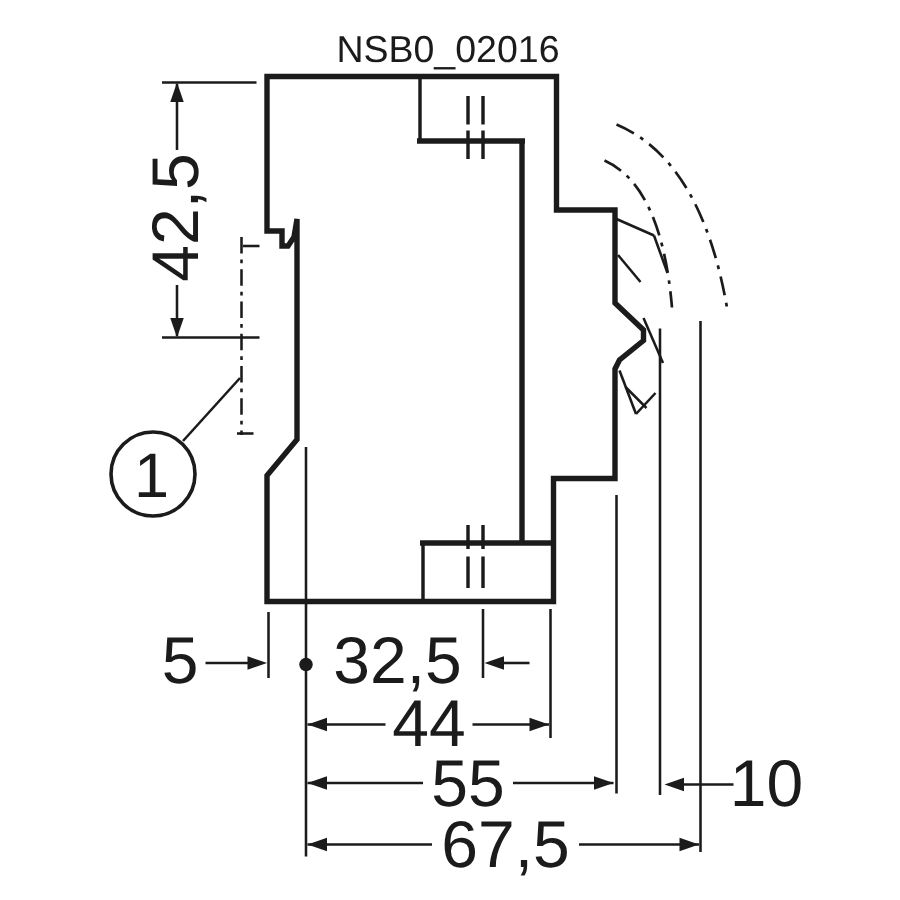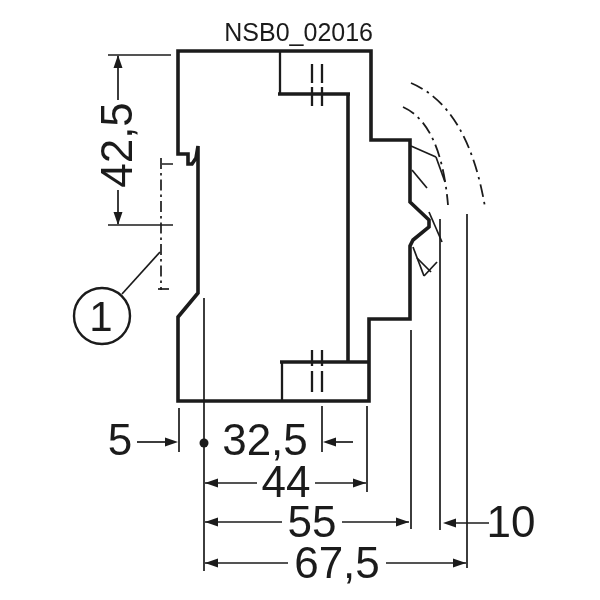--- a/index.html
+++ b/index.html
@@ -1,16 +1,16 @@
 <!DOCTYPE html>
 <html><head>
 <meta charset="utf-8">
 <style>
   html,body{margin:0;padding:0;background:#ffffff;}
-  .stage{position:relative;width:600px;height:600px;background:#ffffff;overflow:hidden;border-radius:22px;}
+  .stage{position:relative;width:600px;height:600px;background:#ffffff;overflow:hidden;}
   svg{display:block;}
   text{font-family:"Liberation Sans","DejaVu Sans",sans-serif;fill:#1b1b1b;}
   .dim-label{font-size:44px;}
   .title-label{font-size:25px;}
   .balloon-label{font-size:42px;}
   .thick{stroke:#1b1b1b;stroke-width:3.6;fill:none;stroke-linejoin:miter;stroke-miterlimit:6;}
   .med{stroke:#1b1b1b;stroke-width:2.3;fill:none;}
   .thin{stroke:#1b1b1b;stroke-width:1.7;fill:none;}
   .phantom{stroke:#1b1b1b;stroke-width:1.7;fill:none;stroke-dasharray:11 4 2.5 4;}
   .arc{stroke:#1b1b1b;stroke-width:1.8;fill:none;stroke-dasharray:13 5 2.5 5;}

